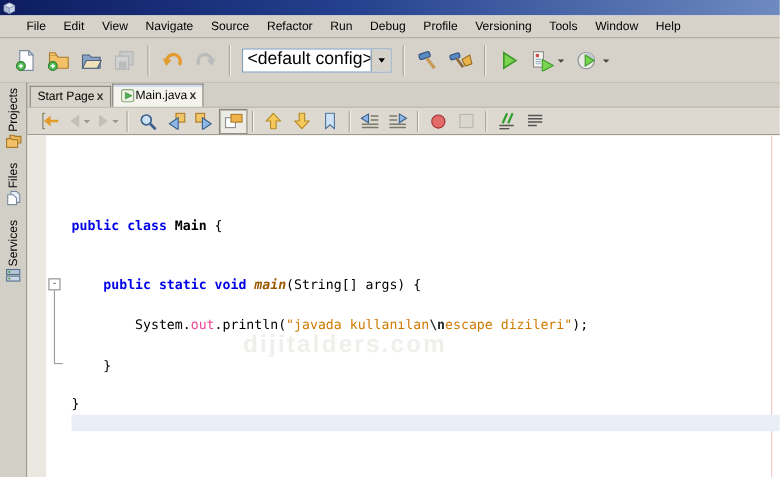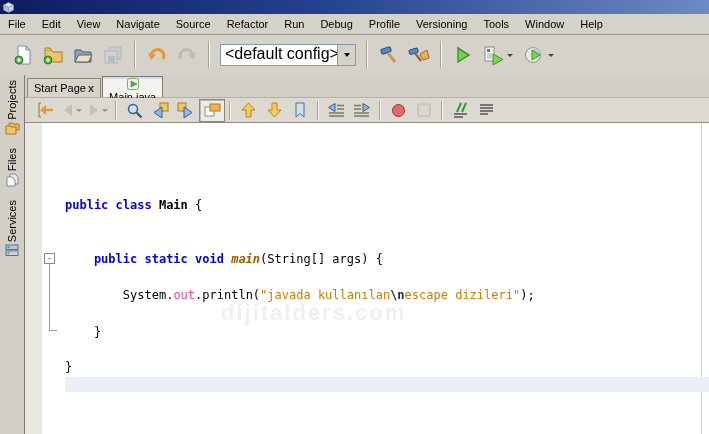--- a/index.html
+++ b/index.html
@@ -7,42 +7,42 @@
           font-family:"Liberation Sans",sans-serif;-webkit-font-smoothing:none;}
 
   
   .titlebar{position:absolute;top:0;left:0;right:0;height:14px;
     background:linear-gradient(to right,#0d1c60,#24418f 45%,#6e8ac0);
     color:#fff;font-size:11px;font-weight:bold;display:flex;align-items:center;gap:4px;
     padding-left:3px;line-height:14px;}
 
   
   .menubar{position:absolute;top:14px;left:0;right:0;height:20px;background:#d6d2c9;
-    border-bottom:1px solid #9e9a8e;display:flex;align-items:center;font-size:11px;color:#000;}
+    border-bottom:1px solid #9e9a8e;display:flex;align-items:center;font-size:11px;color:#000;padding-left:16px;}
   .menu-item{padding:2px 8px;cursor:default;}
 
   
   .toolbar{position:absolute;top:35px;left:0;right:0;height:40px;background:#d6d2c9;
     border-bottom:1px solid #8f8b80;display:flex;align-items:center;padding-left:8px;}
   .tbtn{width:28px;height:30px;display:flex;align-items:center;justify-content:center;border:1px solid transparent;}
   .tsep{width:0;height:28px;border-left:1px solid #a8a496;border-right:1px solid #f4f2ec;margin:0 6px;}
   .combo{display:flex;width:134px;height:20px;border:1px solid #7f9db9;background:#fff;margin:0 4px;}
   .combo-value{flex:1;font-size:16px;line-height:18px;padding-left:4px;white-space:nowrap;overflow:hidden;}
   .combo-btn{width:17px;background:#d6d2c9;border-left:1px solid #7f9db9;display:flex;align-items:center;justify-content:center;}
   .arr-down{width:0;height:0;border-left:3px solid transparent;border-right:3px solid transparent;border-top:4px solid #000;}
   .dd{width:0;height:0;border-left:3px solid transparent;border-right:3px solid transparent;border-top:3px solid #444;margin-left:2px;}
   .dim{opacity:.45;}
 
   
   .tabrow{position:absolute;top:75px;left:25px;right:0;height:22px;background:#d2cfc6;
     display:flex;align-items:flex-end;padding-left:2px;border-bottom:1px solid #b5b1a5;}
   .tab{display:flex;align-items:center;gap:0;font-size:11px;height:18px;padding:0 6px;
     background:#d8d4cb;border:1px solid #8a8678;border-bottom:none;margin-right:1px;}
   .tab.active{background:#f4f3ee;height:20px;border-color:#7d7a70;
-    box-shadow:inset 0 2px 0 #cfdcf3;flex-direction:column;}
+    box-shadow:inset 0 2px 0 #cfdcf3;}
   .tab-close{font-size:11px;font-weight:bold;color:#333;margin-left:2px;line-height:10px;}
 
   
   .sidebar{position:absolute;top:75px;left:0;width:25px;bottom:0;background:#d2cfc6;
     border-right:1px solid #7d7a70;display:flex;flex-direction:column;align-items:center;padding-top:5px;box-sizing:border-box;}
   .sgroup{display:flex;flex-direction:column;align-items:center;gap:2px;margin-bottom:13px;}
   .vlabel{writing-mode:vertical-rl;transform:rotate(180deg);font-size:11px;color:#000;}
 
   
   .edtoolbar{position:absolute;top:98px;left:25px;right:0;height:24px;background:#ddd9d0;

